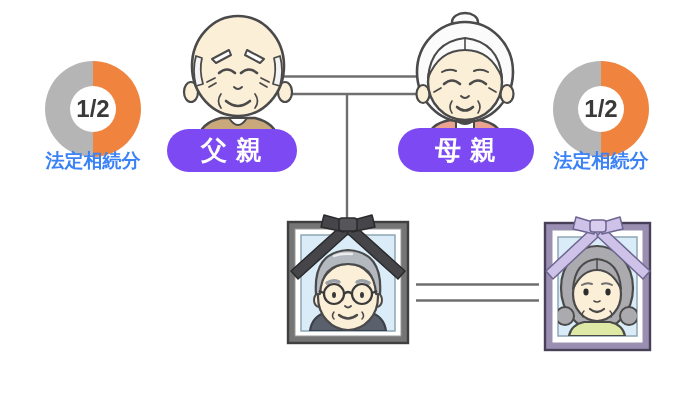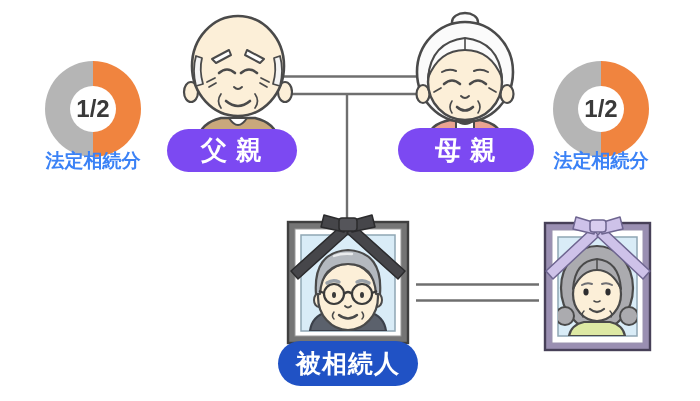--- a/index.html
+++ b/index.html
@@ -195,15 +195,14 @@
   </div>
   <div class="share-caption caption-left">法定相続分</div>
 
   <div class="share-chart share-right">
     <div class="share-hole">1/2</div>
   </div>
   <div class="share-caption caption-right">法定相続分</div>
 
   <div class="badge purple badge-father">父 親</div>
   <div class="badge purple badge-mother">母 親</div>
-  <div class="badge blue badge-decedent">被相続人</div>
 
 </div>
 
 </body></html>

